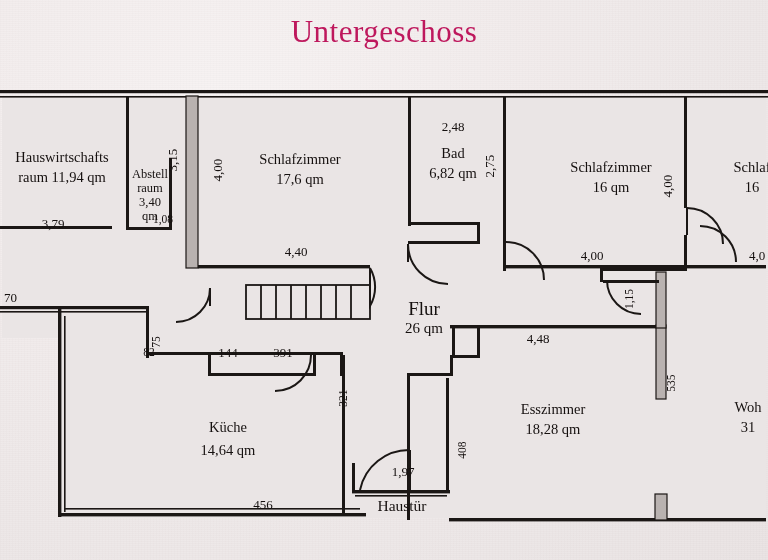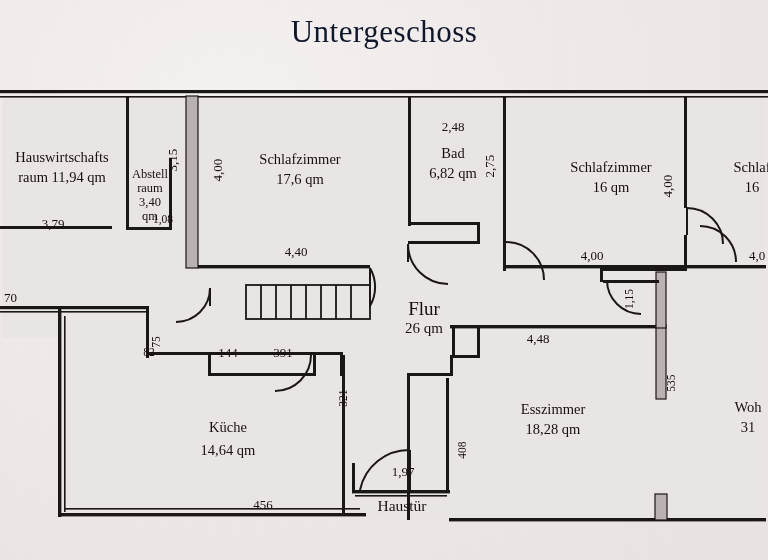--- a/index.html
+++ b/index.html
@@ -24,21 +24,21 @@
       repeating-linear-gradient(0deg, rgba(140,130,130,.05) 0px, rgba(140,130,130,.05) 1px, rgba(255,255,255,.05) 1px, rgba(255,255,255,.05) 2px),
       repeating-linear-gradient(90deg, rgba(140,130,130,.045) 0px, rgba(140,130,130,.045) 1px, rgba(255,255,255,.04) 1px, rgba(255,255,255,.04) 3px);
     pointer-events:none;
   }
   #plan-title{
     position:absolute;
     left:0;right:0;top:14px;
     text-align:center;
     font-size:31px;
     letter-spacing:.5px;
-    color:#0f172a;
+    color:#be185d;
     font-family:"Liberation Serif", serif;
   }
   svg#floorplan{
     position:absolute;left:0;top:0;
     width:768px;height:560px;
   }
   .room-label{
     font-family:"Liberation Serif", serif;
     fill:#15100f;
     text-anchor:middle;

